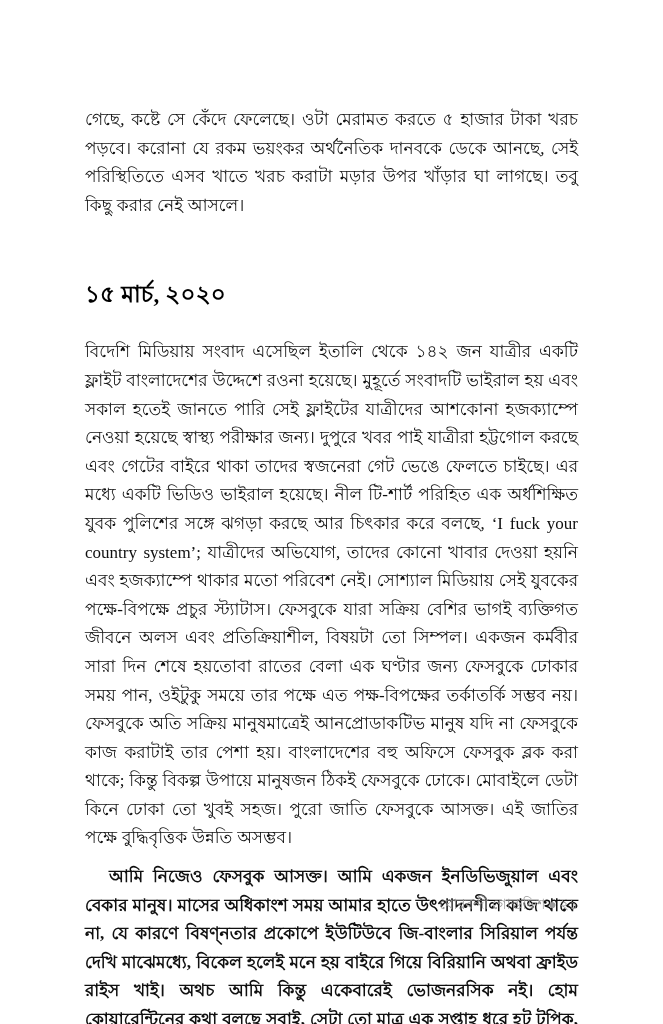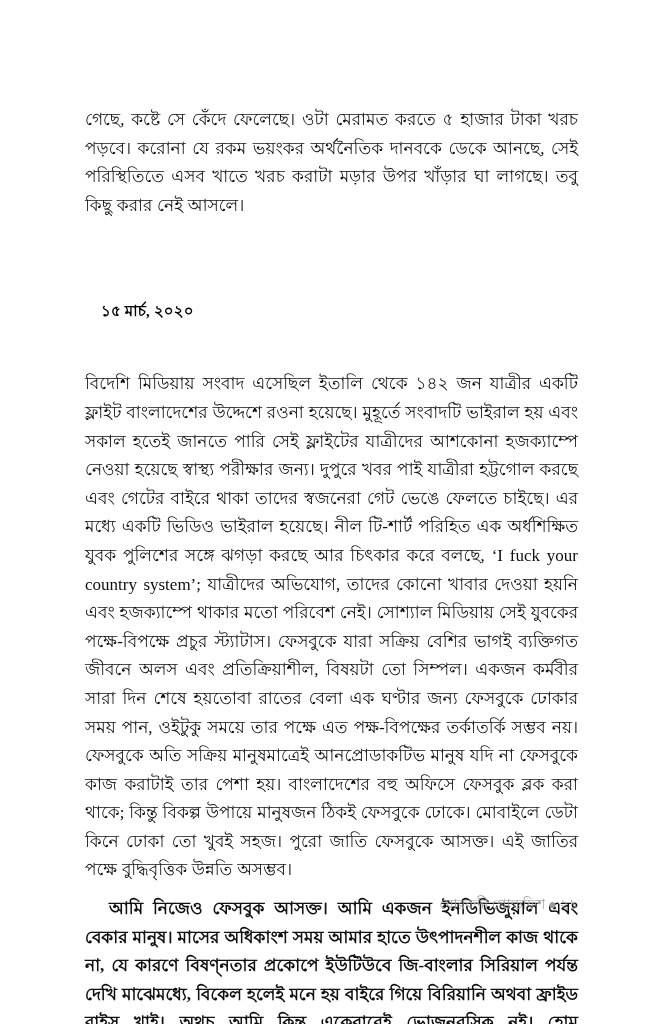--- a/index.html
+++ b/index.html
@@ -34,23 +34,23 @@
     hyphens: none;
   }
   .para-continued {
     text-indent: 0;
   }
   .para-indent {
     text-indent: 24px;
     font-weight: bold;
   }
   .date-heading {
-    margin: 16px;
+    margin: 0;
     font-family: "Liberation Serif", "DejaVu Serif", serif;
-    font-size: 15px;
+    font-size: 23px;
     line-height: 26px;
     font-weight: bold;
     color: #000000;
     text-align: left;
     letter-spacing: 0.2px;
   }
   .gap-after-first {
     height: 62px;
   }
   .gap-after-heading {

